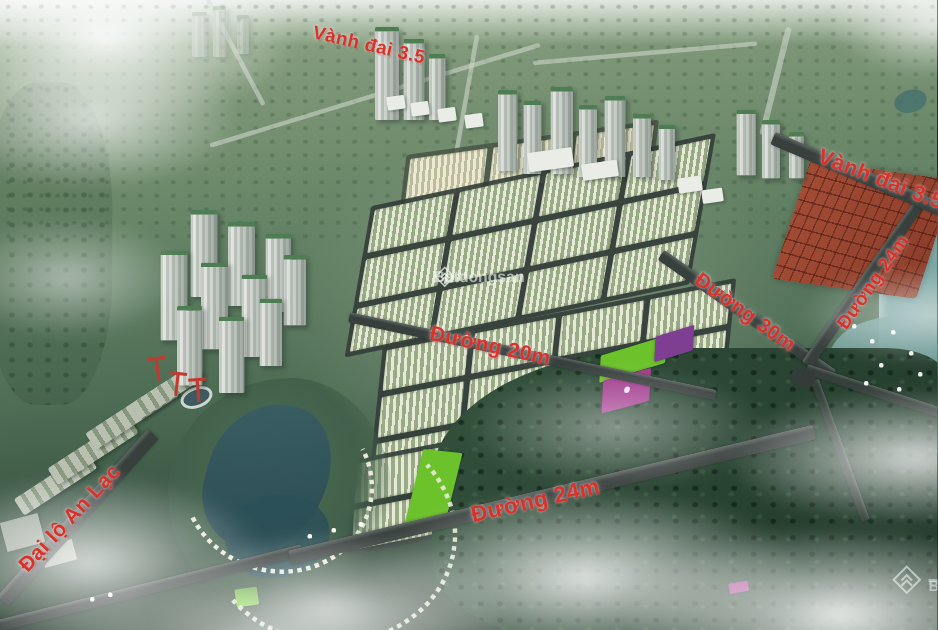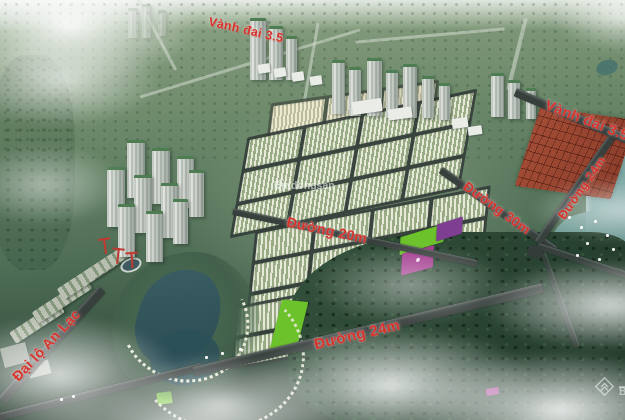--- a/index.html
+++ b/index.html
@@ -181,21 +181,21 @@
   .lbl-20m{left:327px;top:230px;font-size:14px;
     transform:translate(-50%,-50%) rotate(12deg);}
   .lbl-24mb{left:357px;top:334px;font-size:15px;
     transform:translate(-50%,-50%) rotate(-13deg);}
   .lbl-anlac{left:46px;top:345px;font-size:14px;
     transform:translate(-50%,-50%) rotate(-47deg);}
 
   
   .wm{display:flex;align-items:center;gap:4px;color:rgba(240,245,242,.62);
     font-weight:bold;}
-  .wm-center{left:274px;top:177px;font-size:10.5px;}
+  .wm-center{left:289px;top:177px;font-size:10.5px;}
   .wm-corner{left:594px;top:376px;font-size:10px;color:rgba(240,245,242,.55);}
   .wm svg{display:block;position:static;}
   .wm .bar{position:static;width:14px;height:2px;background:rgba(240,245,242,.45);}
   .wm-corner .col{position:static;display:flex;flex-direction:column;gap:2px;}
 </style>
 </head>
 <body>
 
 <div class="scene">
 

